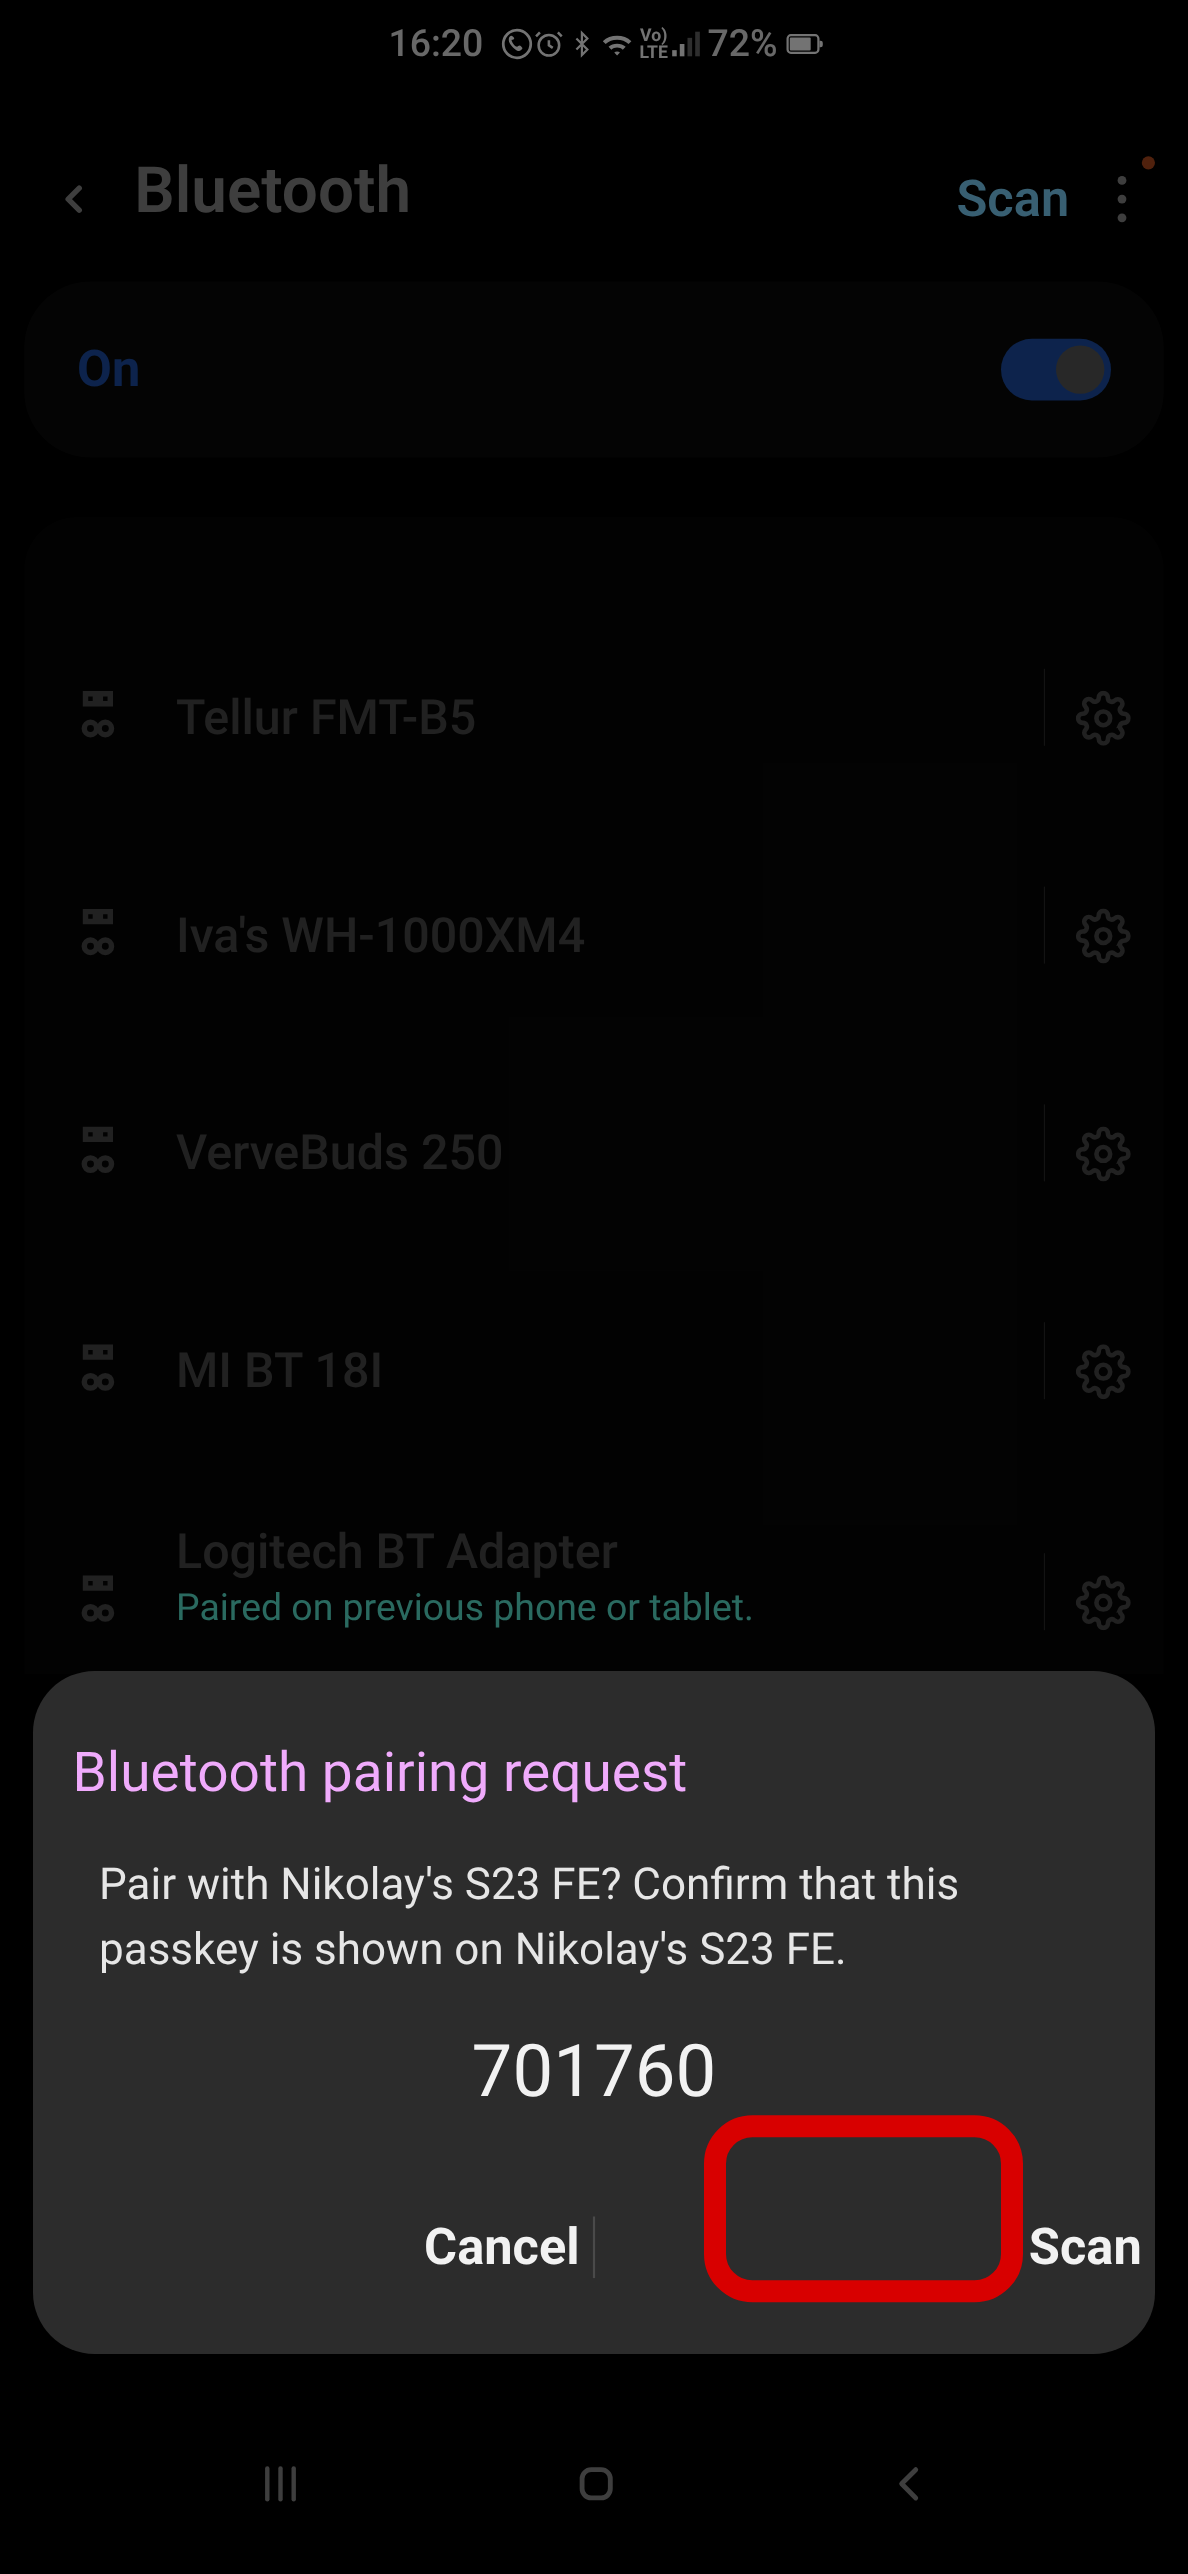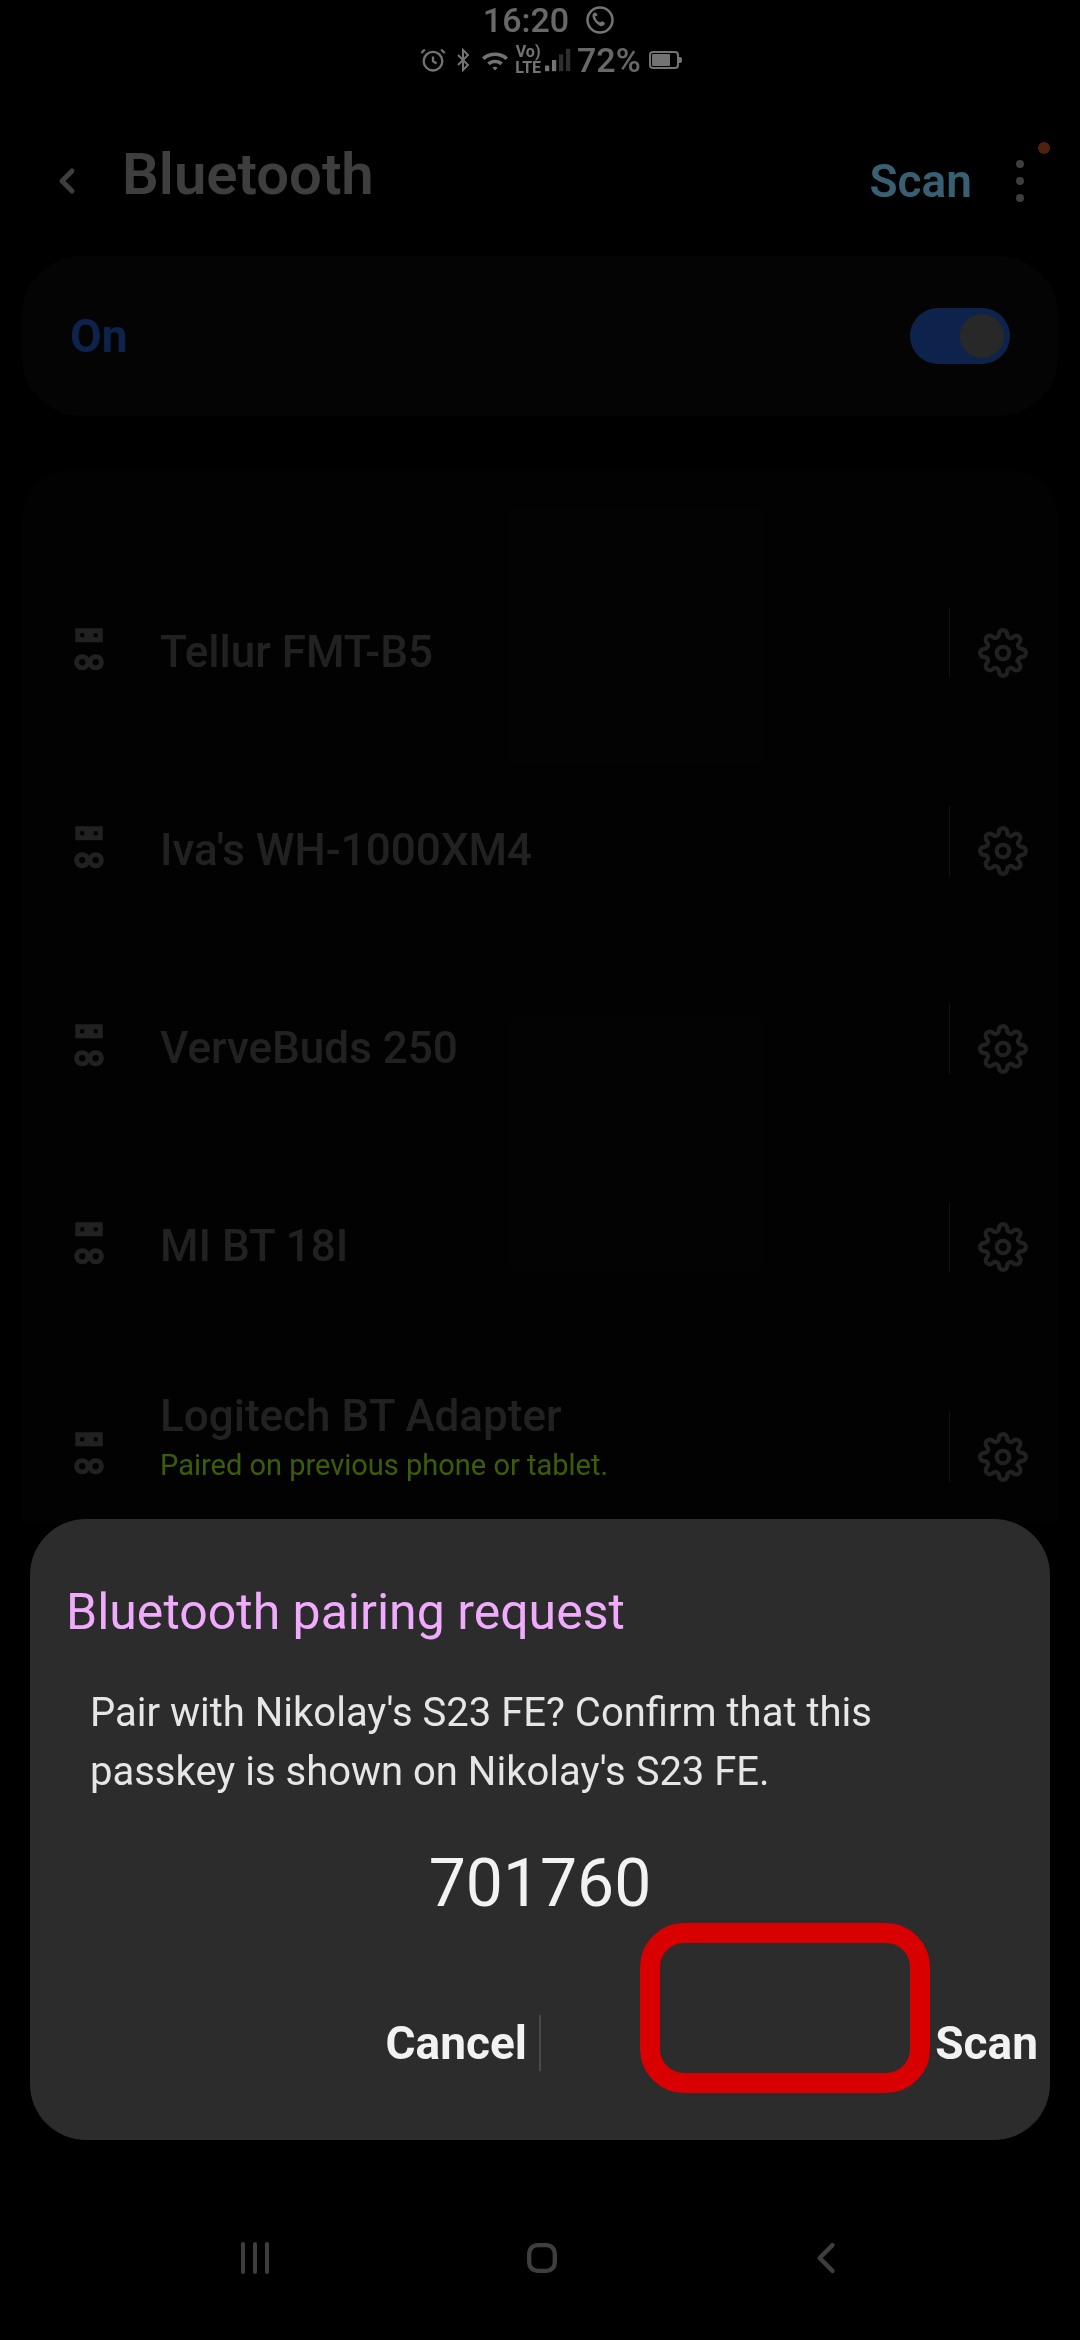--- a/index.html
+++ b/index.html
@@ -13,27 +13,26 @@
       width: 1080px;
       height: 2340px;
       background: #000;
       color: #e6e6e6;
       overflow: hidden;
       position: relative;
     }
     
     .status-bar {
       display: flex;
-      justify-content: flex-start;
+      justify-content: center;
       align-items: center;
       height: 80px;
       padding: 0 42px 0 60px;
       font-size: 34px;
       font-weight: 500;
-      flex-direction: column;
     }
     .status-left {
       display: flex;
       align-items: center;
       gap: 16px;
     }
     .status-right {
       display: flex;
       align-items: center;
       gap: 4px;
@@ -192,22 +191,22 @@
       display: flex;
       flex-direction: column;
       gap: 6px;
     }
     .dev-name {
       font-size: 44px;
       color: #4a4a4a;
       font-weight: 500;
     }
     .dev-sub {
-      font-size: 29px;
-      color: #84cc16;
+      font-size: 34px;
+      color: #5eead4;
     }
     .row-sep {
       width: 1px;
       height: 70px;
       background: #2a2a2a;
       margin: 0 28px 0 6px;
     }
     .gear {
       width: 50px;
       height: 50px;

